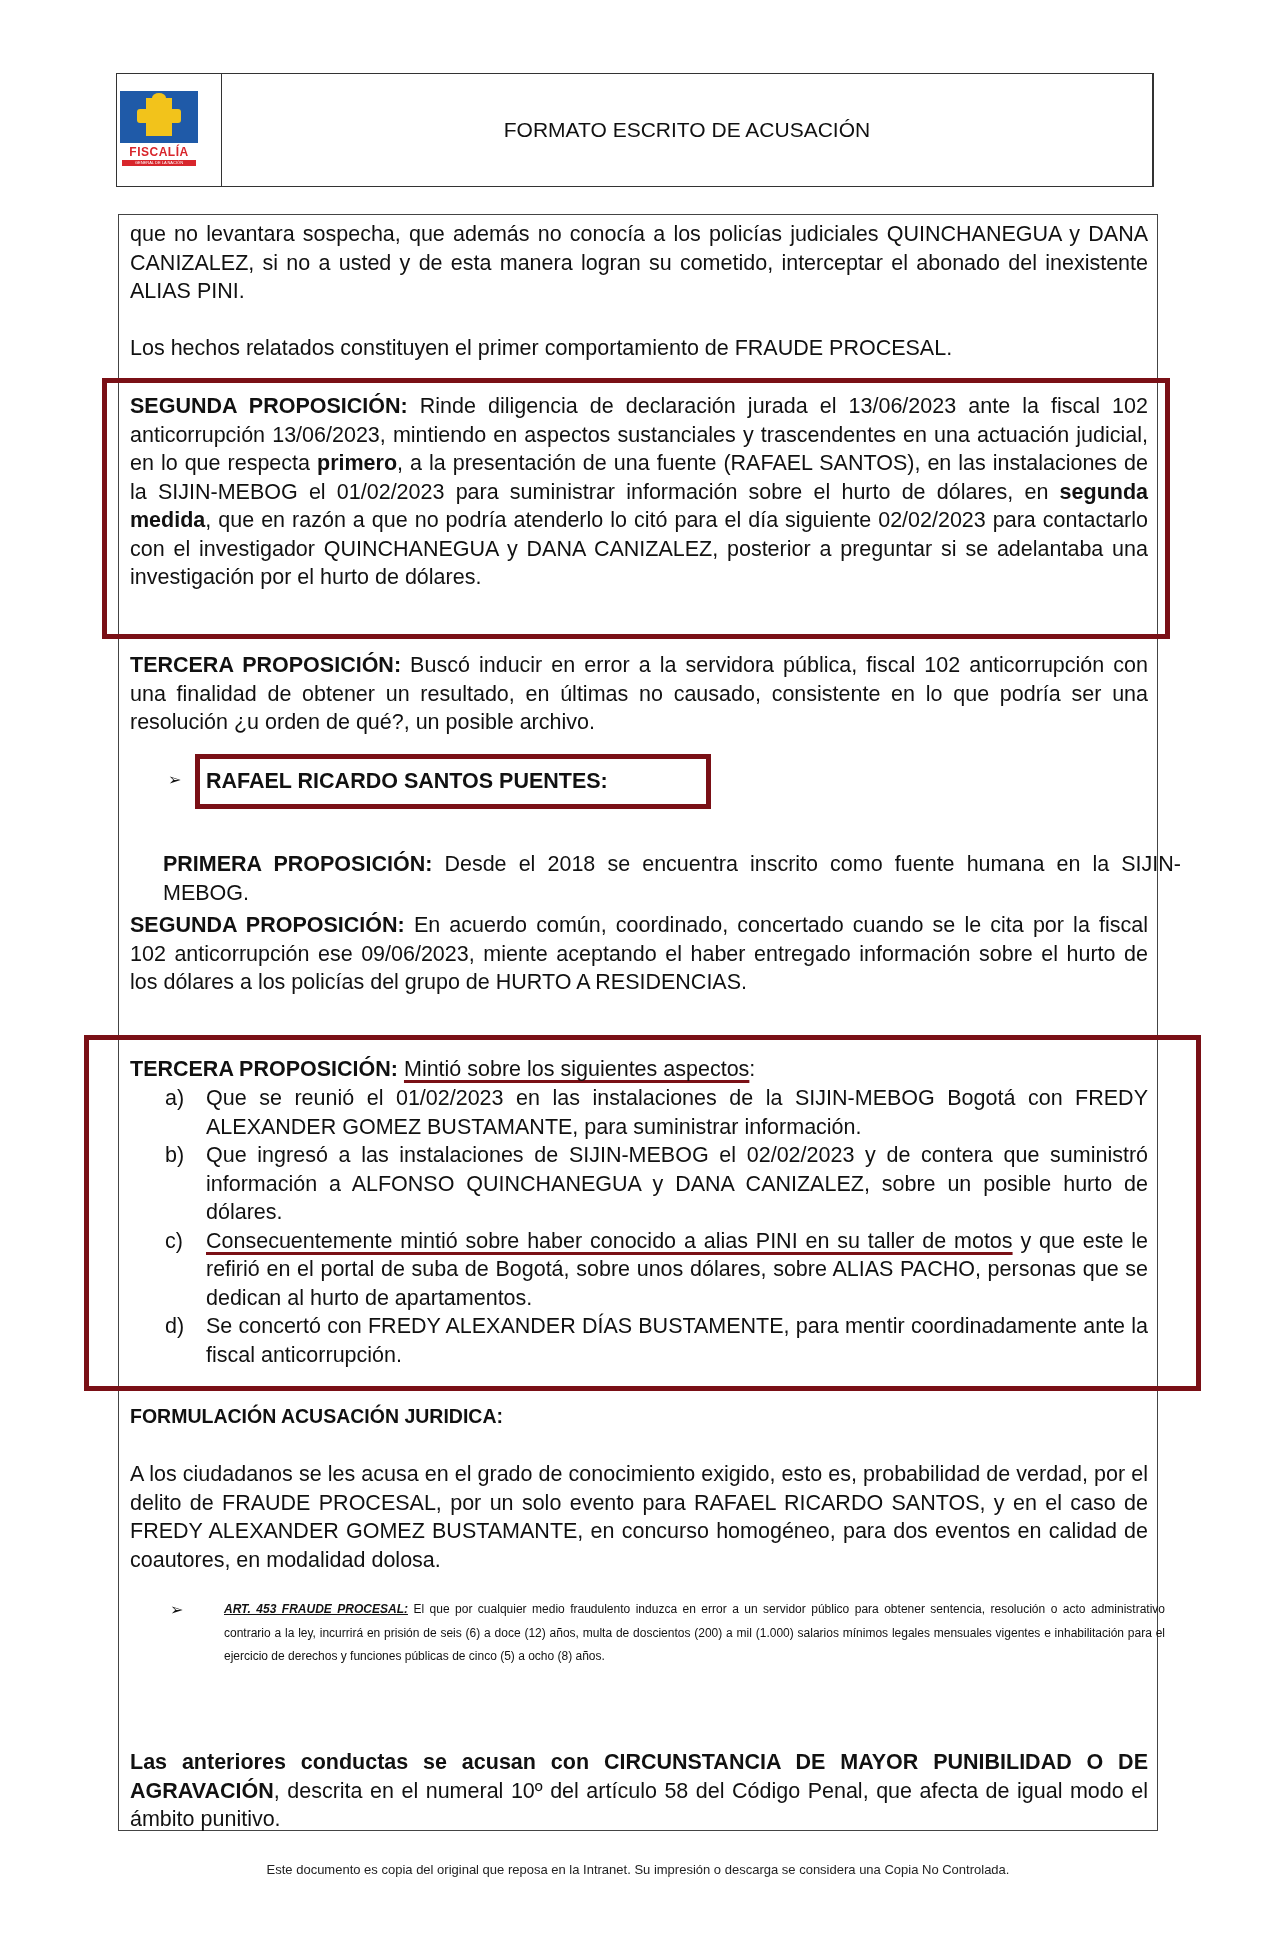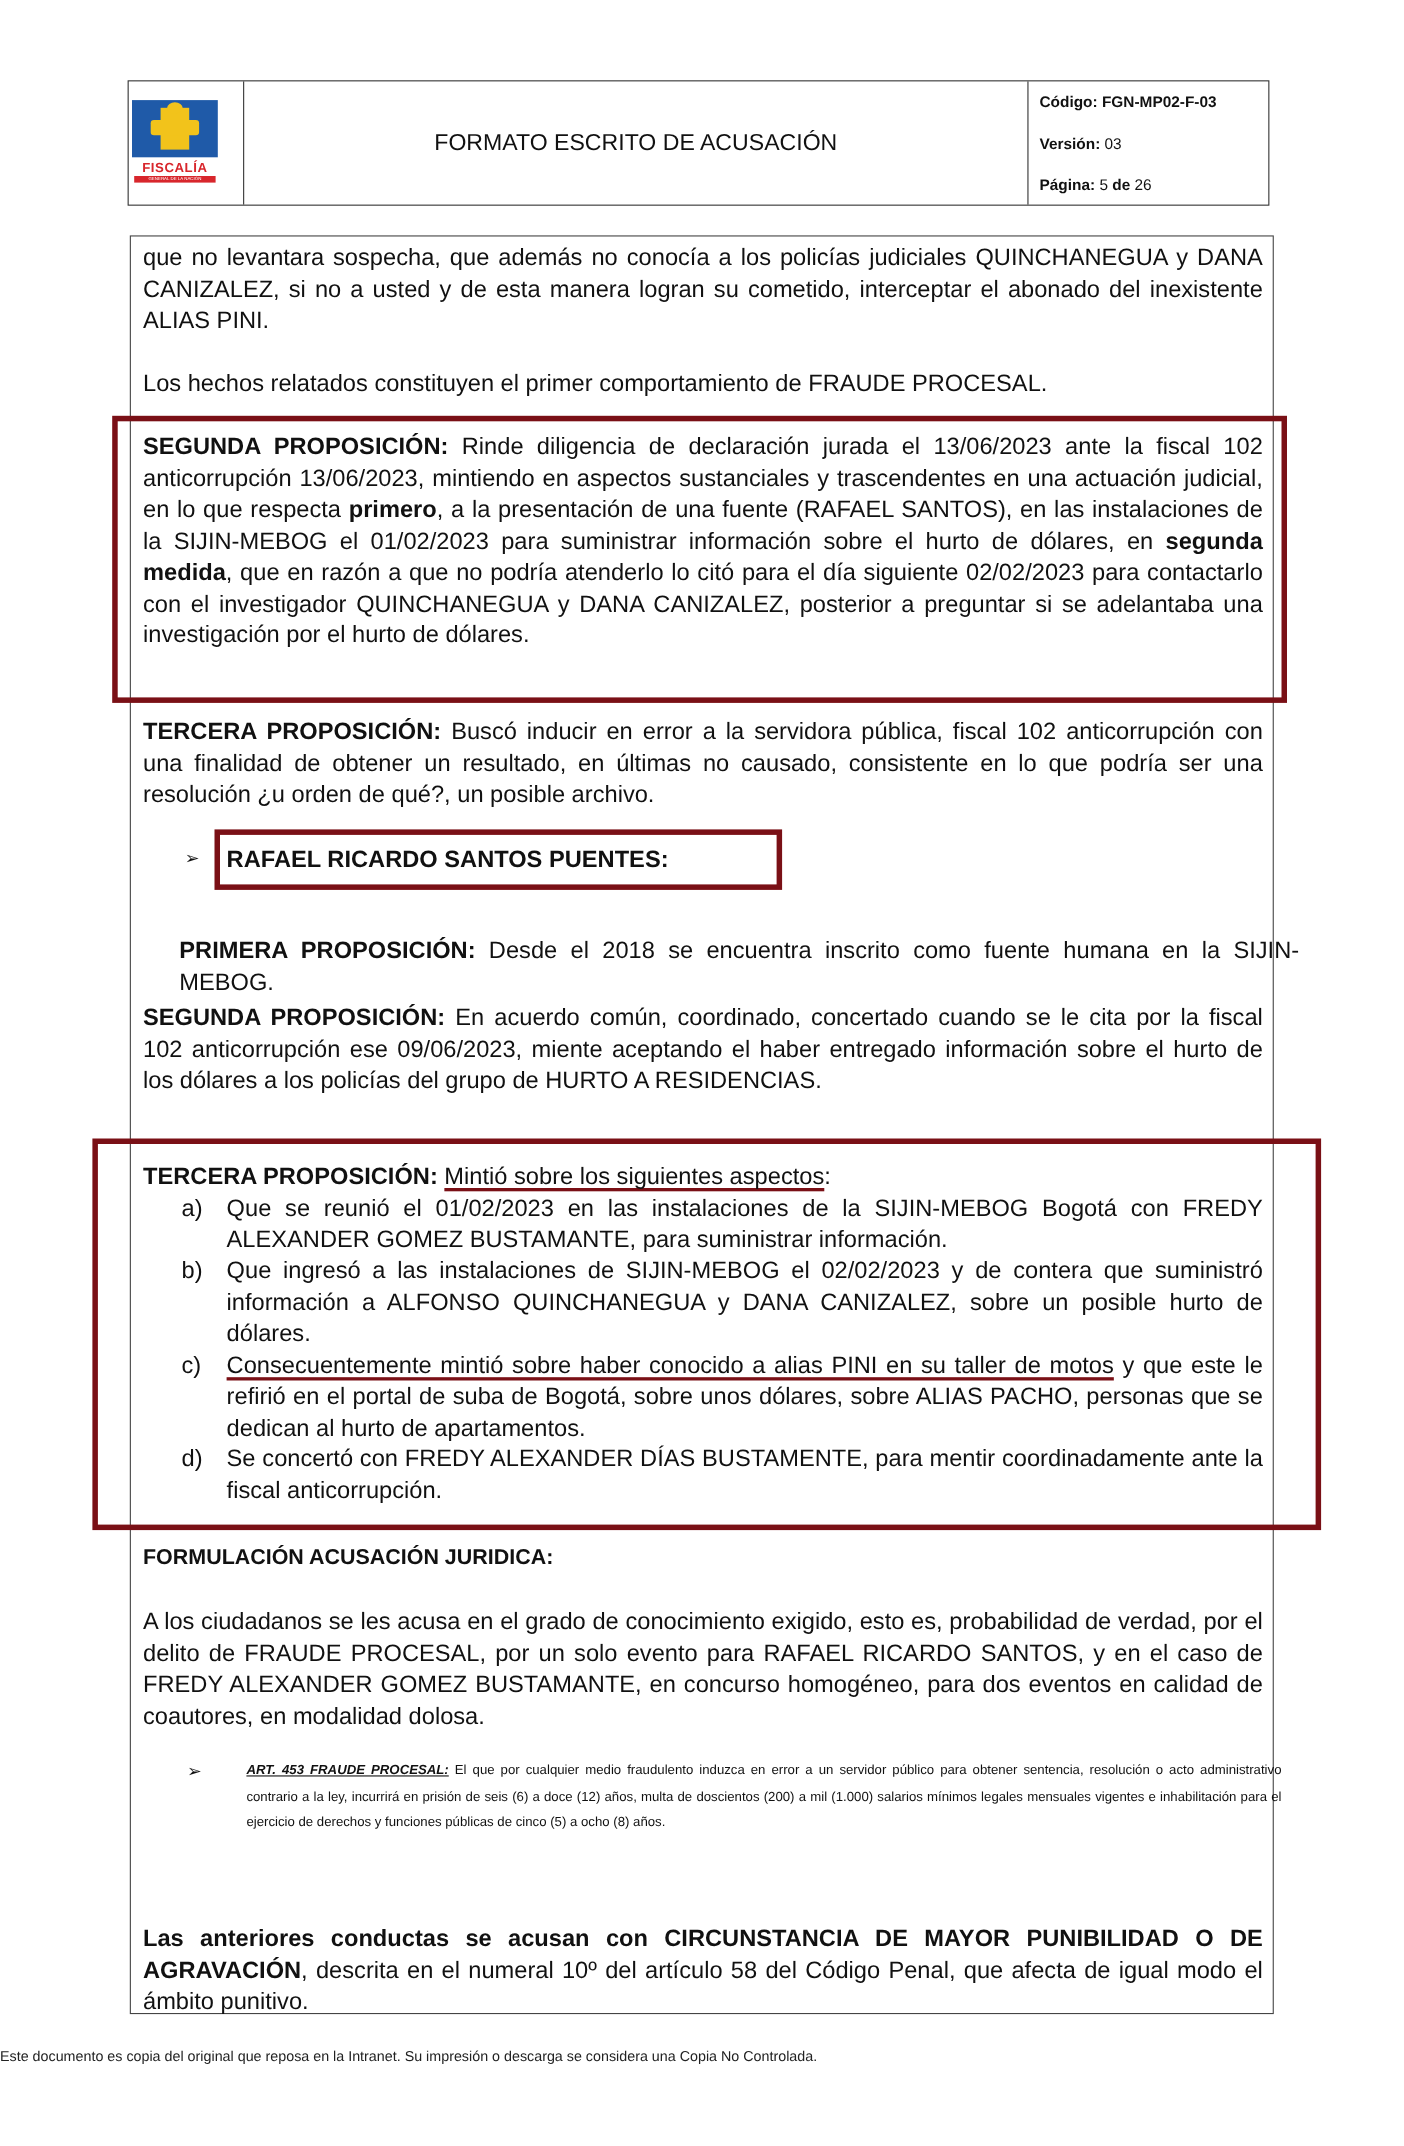--- a/index.html
+++ b/index.html
@@ -34,41 +34,36 @@
 
   .list { position: absolute; left: 165px; width: 983px; font-size: 21.5px; line-height: 28.5px; }
   .li { display: flex; text-align: justify; }
   .li-mark { width: 41px; flex: none; }
   .li-body { flex: 1; }
 
   .arrow { position: absolute; font-size: 16px; }
   .art { position: absolute; left: 224px; width: 941px; font-size: 12px; line-height: 23.5px; text-align: justify; }
   .art .art-title { font-weight: bold; font-style: italic; text-decoration: underline; }
 
-  .footer { position: absolute; left: 0; width: 1276px; top: 1862px; text-align: left; font-size: 13px; color: #222; }
+  .footer { position: absolute; left: 0; width: 1276px; top: 1862px; text-align: center; font-size: 13px; color: #222; }
 </style>
 </head>
 <body>
 
 <div class="hdr">
   <div class="hdr-logo">
     <div class="logo">
       <div class="logo-blue"></div>
       <div class="logo-puzzle"></div>
       <div class="logo-text">FISCALÍA</div>
       <div class="logo-sub">GENERAL DE LA NACIÓN</div>
     </div>
   </div>
   <div class="hdr-mid">
     <div class="hdr-form">FORMATO ESCRITO DE ACUSACIÓN</div>
-  </div>
-  <div class="hdr-right">
-    <div><b>Código:</b> <b>FGN-MP02-F-03</b></div>
-    <div><b>Versión:</b> <span>03</span></div>
-    <div><b>Página:</b> <span>5</span> <b>de</b> <span>26</span></div>
   </div>
 </div>
 
 <div class="main"></div>
 
 <div class="txt" style="top:220px;">que no levantara sospecha, que además no conocía a los policías judiciales QUINCHANEGUA y DANA CANIZALEZ, si no a usted y de esta manera logran su cometido, interceptar el abonado del inexistente ALIAS PINI.</div>
 <div class="txt" style="top:334px;">Los hechos relatados constituyen el primer comportamiento de FRAUDE PROCESAL.</div>
 
 <div class="red-box" style="left:102px; top:378px; width:1068px; height:261px;"></div>
 <div class="txt" style="top:392px;"><b>SEGUNDA PROPOSICIÓN:</b><span> Rinde diligencia de declaración jurada el 13/06/2023 ante la fiscal 102 anticorrupción 13/06/2023, mintiendo en aspectos sustanciales y trascendentes en una actuación judicial, en lo que respecta </span><b>primero</b><span>, a la presentación de una fuente (RAFAEL SANTOS), en las instalaciones de la SIJIN-MEBOG el 01/02/2023 para suministrar información sobre el hurto de dólares, en </span><b>segunda medida</b><span>, que en razón a que no podría atenderlo lo citó para el día siguiente 02/02/2023 para contactarlo con el investigador QUINCHANEGUA y DANA CANIZALEZ, posterior a preguntar si se adelantaba una investigación por el hurto de dólares.</span></div>

